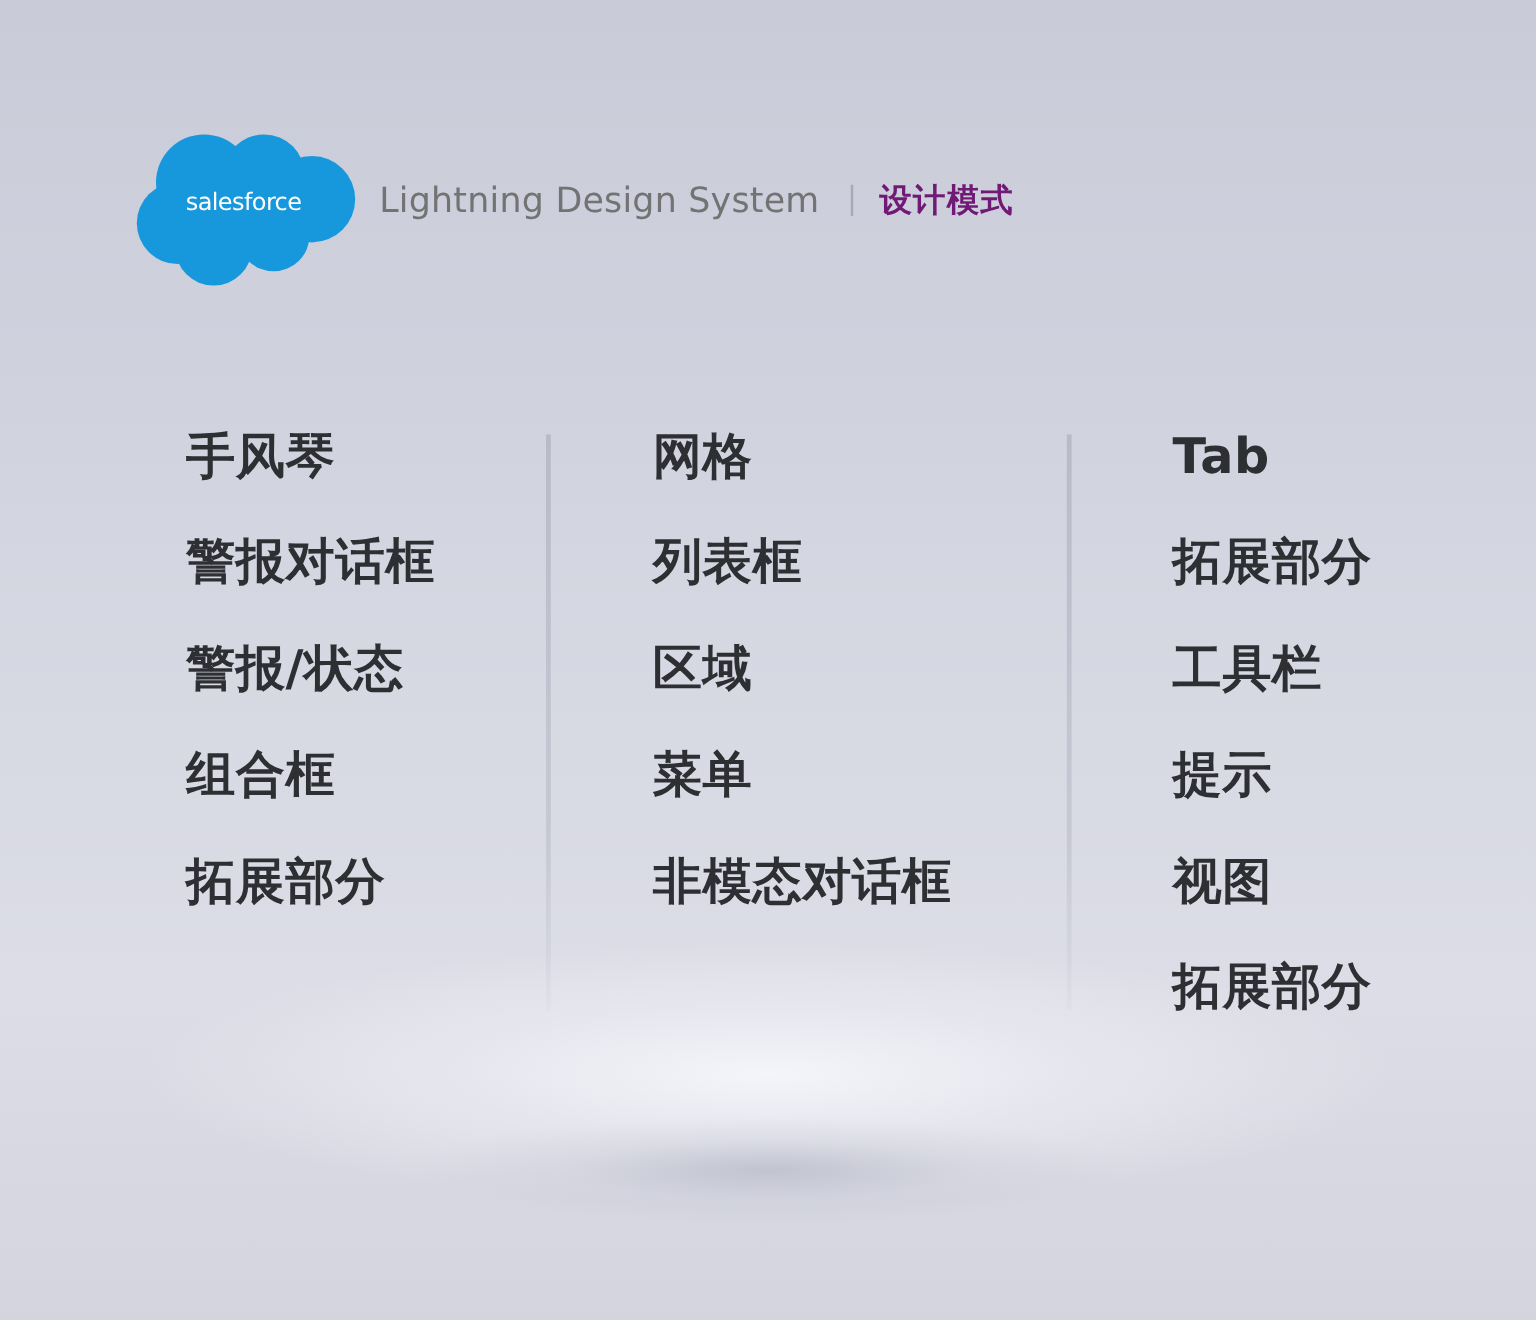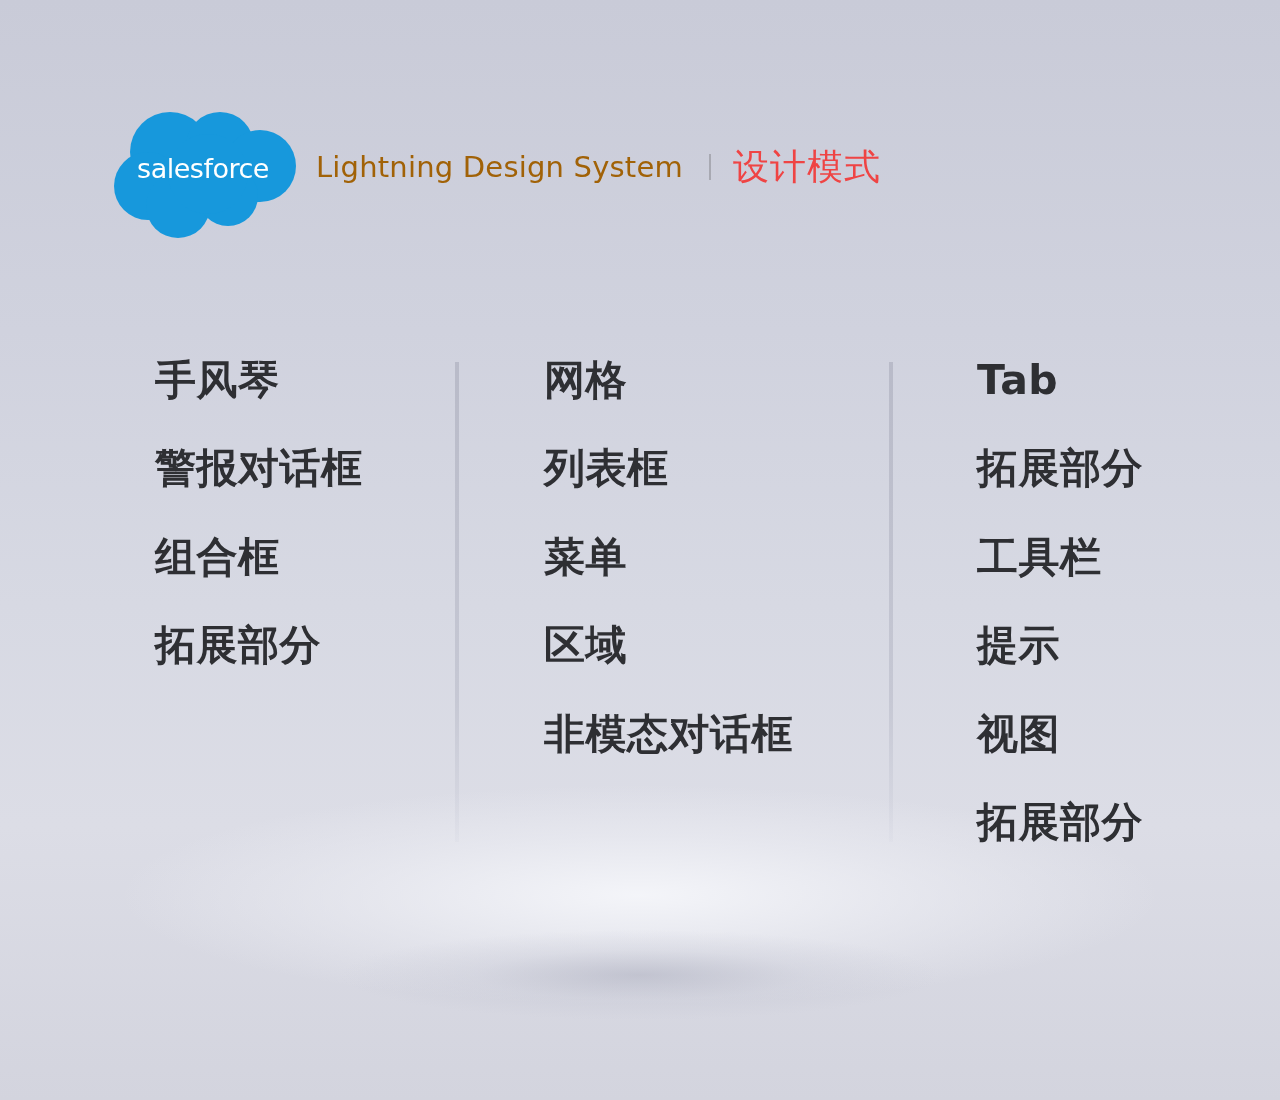--- a/index.html
+++ b/index.html
@@ -39,42 +39,43 @@
       position: absolute;
       left: 0;
       top: 0;
       width: 190px;
       height: 120px;
       display: flex;
       align-items: center;
       justify-content: center;
       color: #ffffff;
       font-family: "DejaVu Sans", sans-serif;
-      font-size: 27px;
+      font-size: 20px;
       letter-spacing: -0.5px;
     }
     .product {
       margin-left: 20px;
       margin-top: -14px;
       font-size: 29px;
-      color: #a16207;
+      color: #737373;
       font-family: "DejaVu Sans", sans-serif;
       letter-spacing: 0.2px;
     }
     .sep {
       width: 2px;
       height: 26px;
       background: #a8a9b2;
       margin: -14px 22px 0 26px;
     }
     .subtitle {
       margin-top: -14px;
-      font-size: 36px;
-      color: #ef4444;
+      font-size: 27px;
+      color: #701a75;
       letter-spacing: 1px;
+      font-weight: bold;
     }
     .columns {
       position: absolute;
       top: 352px;
       left: 12px;
       width: 1280px;
       height: 500px;
     }
     .col {
       position: absolute;
@@ -122,31 +123,32 @@
   </div>
   <div class="product">Lightning Design System</div>
   <div class="sep"></div>
   <div class="subtitle">设计模式</div>
 </div>
 
 <div class="columns">
   <div class="col col-1">
     <div class="item">手风琴</div>
     <div class="item">警报对话框</div>
+    <div class="item">警报/状态</div>
     <div class="item">组合框</div>
     <div class="item">拓展部分</div>
   </div>
 
   <div class="divider divider-1"></div>
 
   <div class="col col-2">
     <div class="item">网格</div>
     <div class="item">列表框</div>
+    <div class="item">区域</div>
     <div class="item">菜单</div>
-    <div class="item">区域</div>
     <div class="item">非模态对话框</div>
   </div>
 
   <div class="divider divider-2"></div>
 
   <div class="col col-3">
     <div class="item">Tab</div>
     <div class="item">拓展部分</div>
     <div class="item">工具栏</div>
     <div class="item">提示</div>

